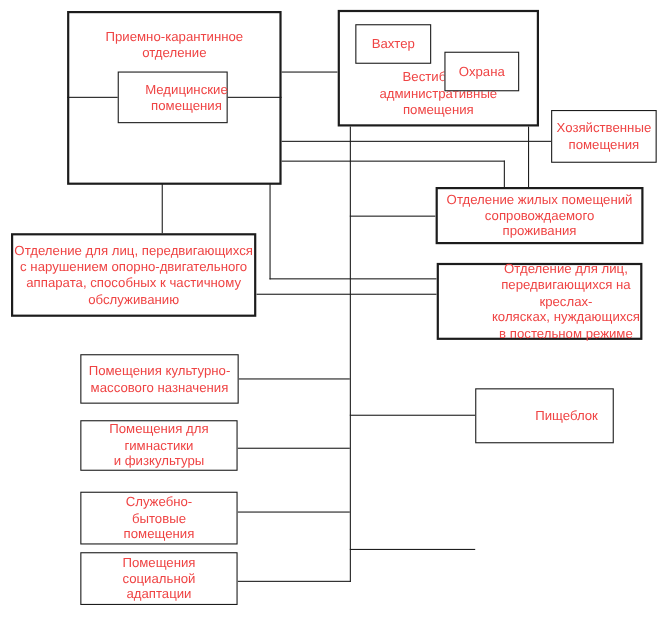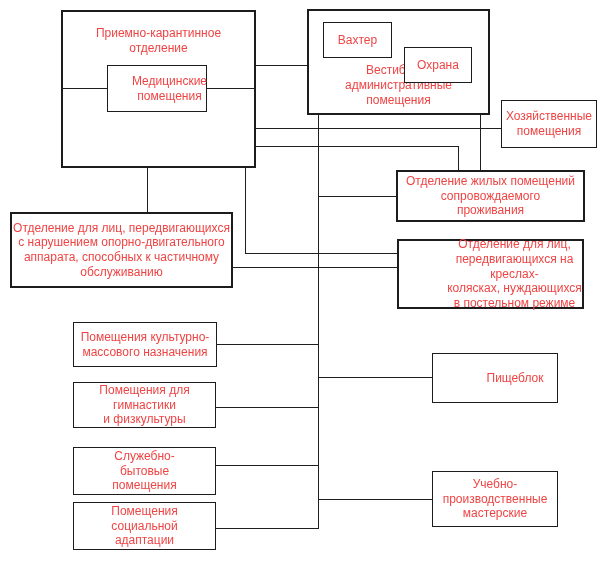--- a/index.html
+++ b/index.html
@@ -126,25 +126,20 @@
   <div class="box" style="left:432px; top:353px; width:126px; height:50px;padding-left:40px;">
     <span class="lbl">Пищеблок</span>
   </div>
 
   <div class="box" style="left:73px; top:447px; width:143px; height:48px;">
     <span class="lbl">Служебно-
 бытовые
 помещения</span>
   </div>
 
-  <div class="box" style="left:432px; top:471px; width:126px; height:56px;">
-    <span class="lbl">Учебно-
-производственные
-мастерские</span>
-  </div>
 
   <div class="box" style="left:73px; top:502px; width:143px; height:48px;">
     <span class="lbl">Помещения
 социальной
 адаптации</span>
   </div>
 
 </div>
 
 </body></html>

